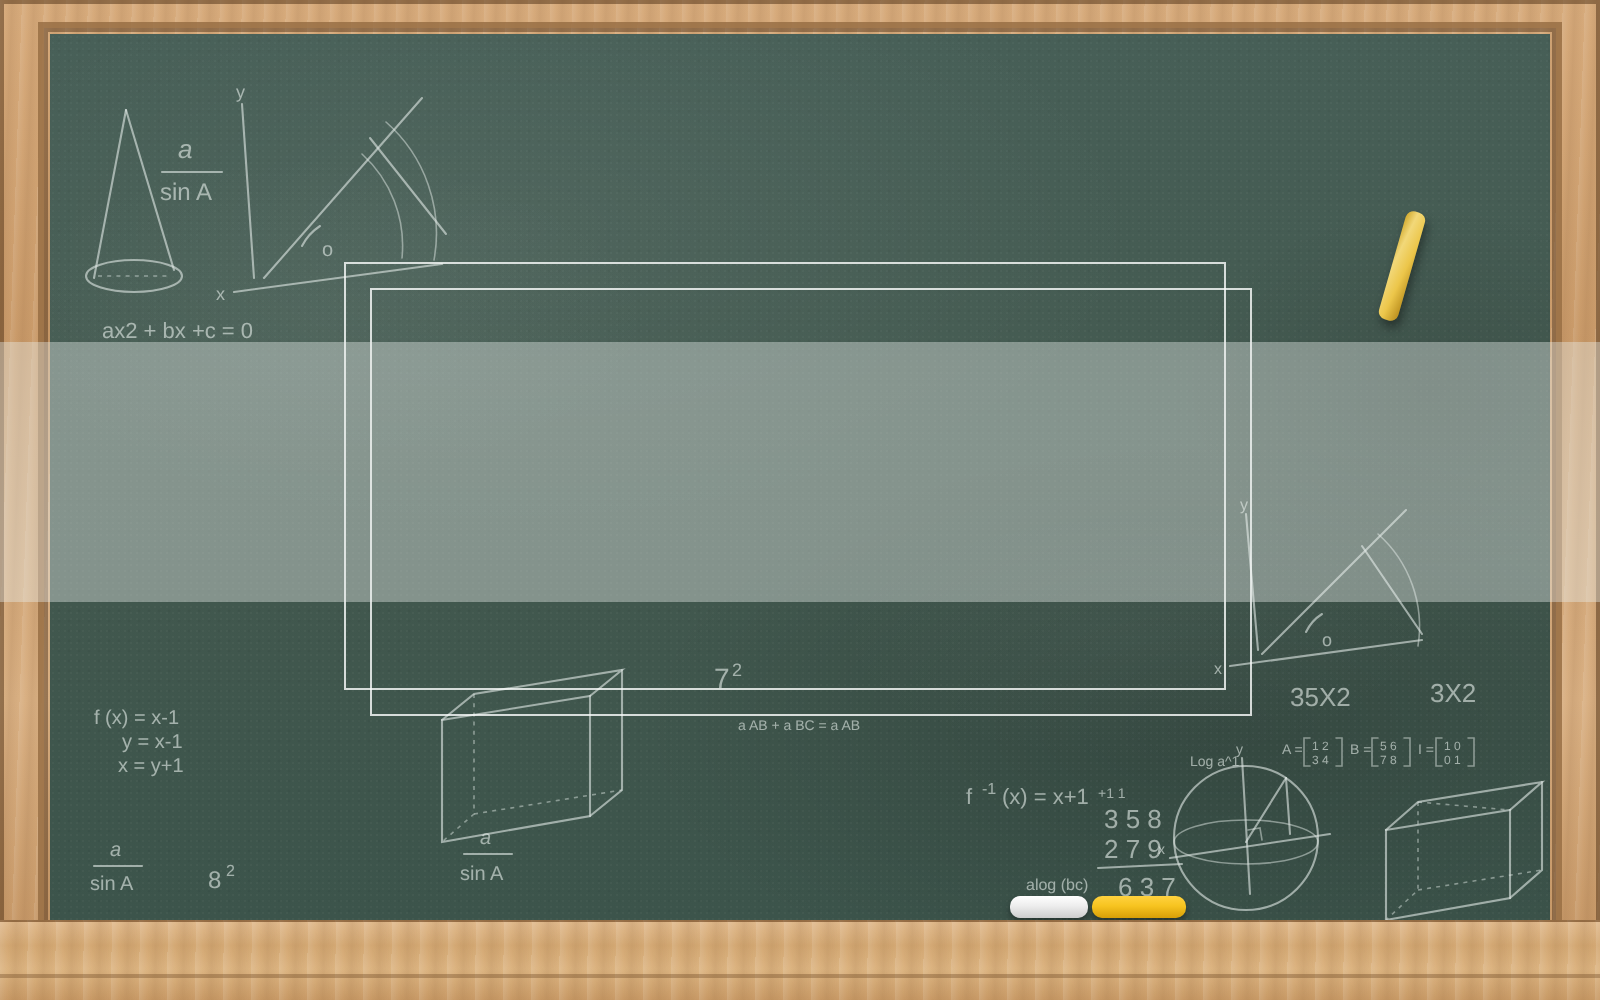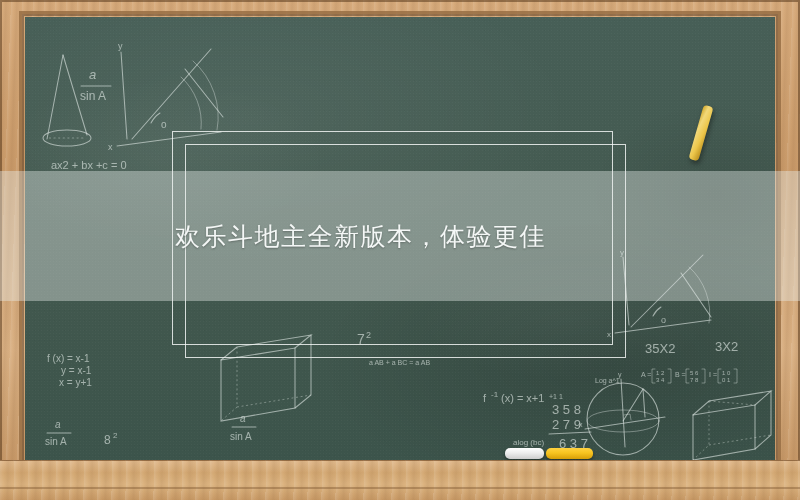--- a/index.html
+++ b/index.html
@@ -312,23 +312,20 @@
     </div>
 
     <div class="rect-outer"></div>
     <div class="rect-inner"></div>
 
     <div class="chalk-stick chalk-yellow-wall"></div>
   </div>
 
   <div class="banner"></div>
 
-  <div class="title-wrap">
-    <div class="title">欢乐斗地主全新版本，体验更佳</div>
-  </div>
 
   <div class="chalk-stick chalk-white-tray"></div>
   <div class="chalk-stick chalk-yellow-tray"></div>
 
   <div class="ledge">
     <div class="ledge-lip"></div>
   </div>
 
 </div>
 

